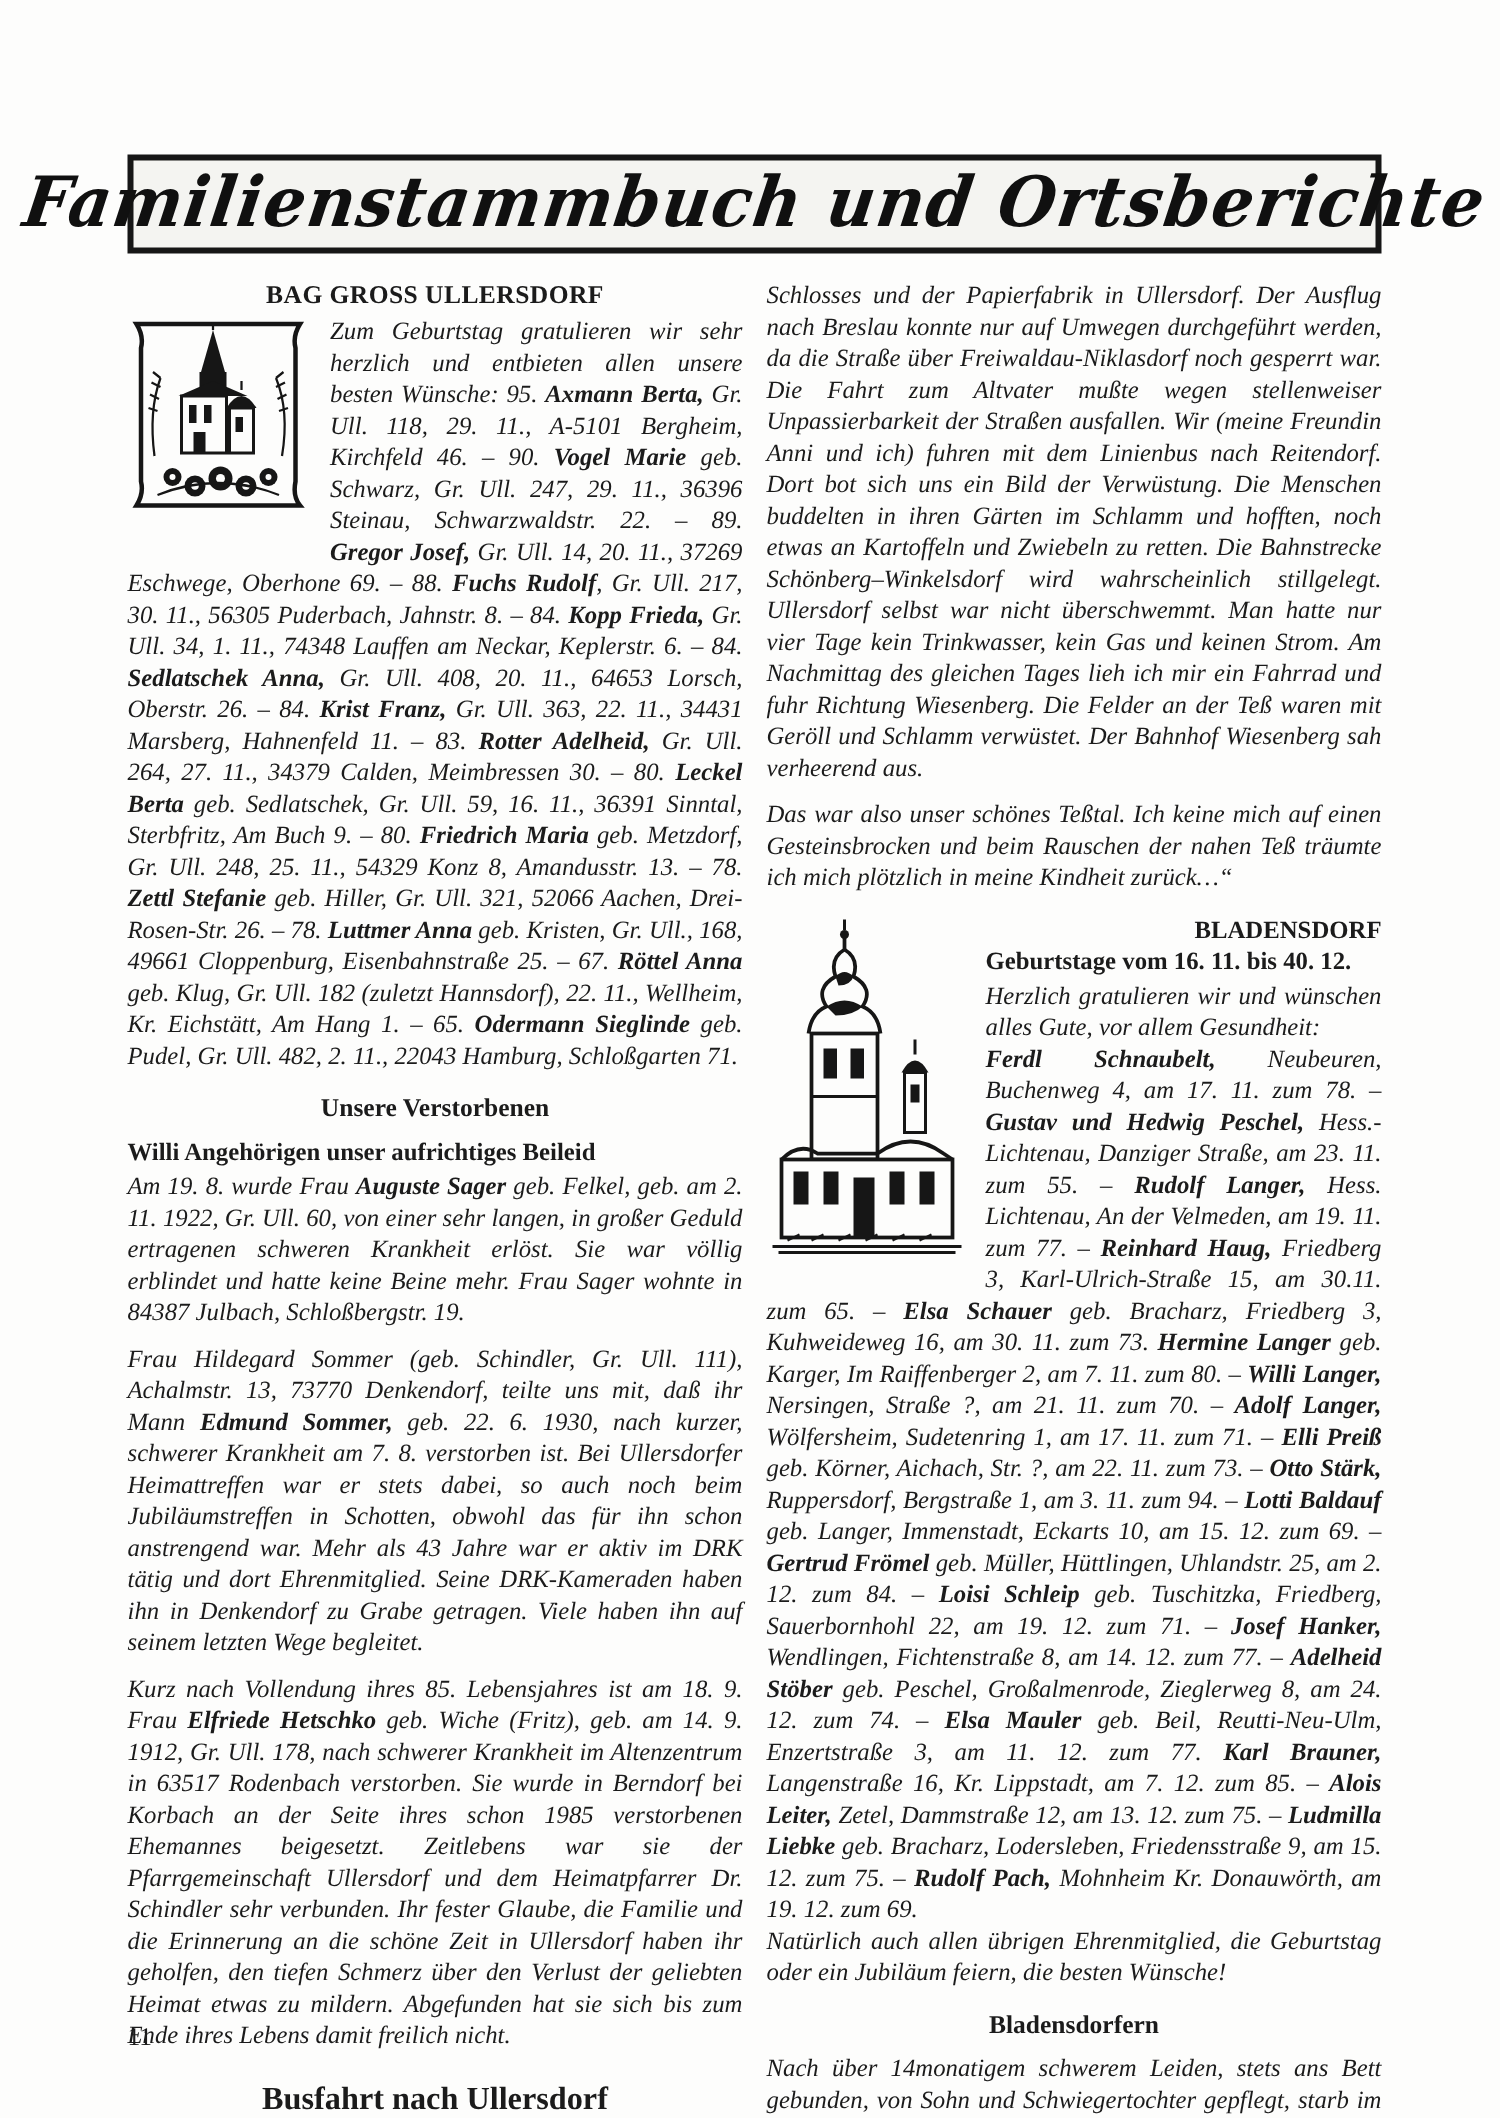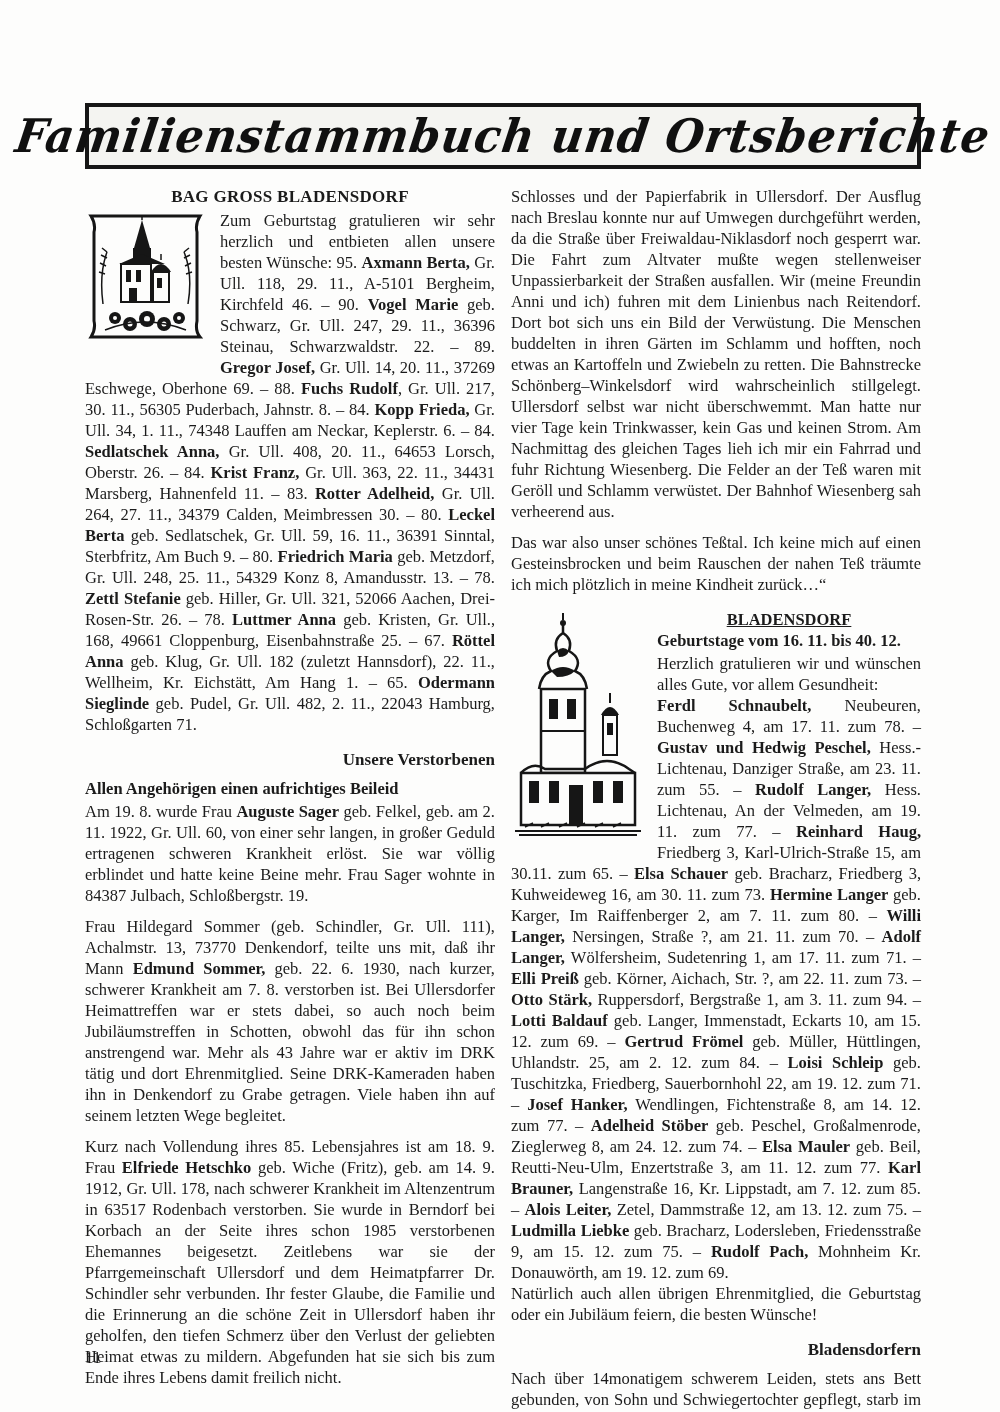--- a/index.html
+++ b/index.html
@@ -37,54 +37,54 @@
     white-space:nowrap;
     letter-spacing:1px;
     color:#101010;
   }
   
   .columns{
     position:absolute;left:85px;top:186px;width:836px;height:1150px;
     display:flex;gap:16px;
   }
   .col{width:410px;font-size:16.5px;line-height:21px;text-align:justify;}
-  .col p{margin:0 0 10px 0;}
+  .col p{margin:0 0 10px 0;font-style:italic;}
   .col p.tight{margin:0;}
   b{font-weight:bold;}
   .sec-heading{
     font-weight:bold;text-align:center;margin:0 0 3px 0;font-size:17px;
     letter-spacing:.3px;
   }
-  .sub-heading{font-weight:bold;margin:14px 0 8px 0;font-size:17px;text-align:right;}
+  .sub-heading{font-weight:bold;margin:14px 0 8px 0;font-size:17px;text-align:center;}
   .bold-line{font-weight:bold;margin:0 0 2px 0;text-align:left;}
   .big-title{font-weight:bold;text-align:center;font-size:21.5px;line-height:25px;margin:20px 0 6px 0;}
   .float-img-left{float:left;margin:4px 14px 26px 0;}
   .float-img-right-col{float:left;margin:2px 12px 18px 0;}
-  .blad-head{font-weight:bold;margin:0;padding-left:6px;text-align:center;text-decoration:underline;}
+  .blad-head{font-weight:bold;margin:0;padding-left:6px;text-align:right;}
   .page-number{
     position:absolute;left:85px;top:1348px;font-size:17px;
   }
   svg{display:block;}
 </style>
 </head>
 <body>
 
 <div class="page">
 
   <div class="masthead">
     <div class="masthead-inner">
       <div class="masthead-title">Familienstammbuch und Ortsberichte</div>
     </div>
   </div>
 
   <div class="columns">
 
     <div class="col">
 
-      <div class="sec-heading">BAG GROSS BLADENSDORF</div>
+      <div class="sec-heading">BAG GROSS ULLERSDORF</div>
 
       <p class="tight">
         <span class="float-img-left">
 
           <svg width="121" height="125" viewBox="0 0 121 125" aria-hidden="true">
             <path d="M6 2 H115 Q110 10 112 18 V107 Q110 117 115 123 H6 Q11 115 9 107 V18 Q11 10 6 2 Z" fill="none" stroke="#161616" stroke-width="3"></path>
 
             <polygon points="57,6 49,34 65,34" fill="#161616"></polygon>
             <line x1="57" y1="6" x2="57" y2="1" stroke="#161616" stroke-width="1.5"></line>
             <rect x="48" y="34" width="18" height="14" fill="#161616"></rect>
@@ -120,21 +120,21 @@
                 <circle cx="79" cy="110" r="2.5"></circle>
               <circle cx="94" cy="104" r="2"></circle>
             </g>
             <path d="M20 116 Q60 100 101 116" fill="none" stroke="#161616" stroke-width="1.5"></path>
           </svg>
         </span><span>Zum Geburtstag gratulieren wir sehr herzlich und entbieten allen unsere besten Wünsche: 95. <b>Axmann Berta,</b> Gr. Ull. 118, 29. 11., A-5101 Bergheim, Kirchfeld 46. – 90. <b>Vogel Marie</b> geb. Schwarz, Gr. Ull. 247, 29. 11., 36396 Steinau, Schwarzwaldstr. 22. – 89. <b>Gregor Josef,</b> Gr. Ull. 14, 20. 11., 37269 Eschwege, Oberhone 69. – 88. <b>Fuchs Rudolf</b>, Gr. Ull. 217, 30. 11., 56305 Puderbach, Jahnstr. 8. – 84. <b>Kopp Frieda,</b> Gr. Ull. 34, 1. 11., 74348 Lauffen am Neckar, Keplerstr. 6. – 84. <b>Sedlatschek Anna,</b> Gr. Ull. 408, 20. 11., 64653 Lorsch, Oberstr. 26. – 84. <b>Krist Franz,</b> Gr. Ull. 363, 22. 11., 34431 Marsberg, Hahnenfeld 11. – 83. <b>Rotter Adelheid,</b> Gr. Ull. 264, 27. 11., 34379 Calden, Meimbressen 30. – 80. <b>Leckel Berta</b> geb. Sedlatschek, Gr. Ull. 59, 16. 11., 36391 Sinntal, Sterbfritz, Am Buch 9. – 80. <b>Friedrich Maria</b> geb. Metzdorf, Gr. Ull. 248, 25. 11., 54329 Konz 8, Amandusstr. 13. – 78. <b>Zettl Stefanie</b> geb. Hiller, Gr. Ull. 321, 52066 Aachen, Drei-Rosen-Str. 26. – 78. <b>Luttmer Anna</b> geb. Kristen, Gr. Ull., 168, 49661 Cloppenburg, Eisenbahnstraße 25. – 67. <b>Röttel Anna</b> geb. Klug, Gr. Ull. 182 (zuletzt Hannsdorf), 22. 11., Wellheim, Kr. Eichstätt, Am Hang 1. – 65. <b>Odermann Sieglinde</b> geb. Pudel, Gr. Ull. 482, 2. 11., 22043 Hamburg, Schloßgarten 71.</span>
       </p>
 
       <div class="sub-heading">Unsere Verstorbenen</div>
 
-      <div class="bold-line">Allen Angehörigen einen aufrichtiges Beileid</div>
+      <div class="bold-line">Willi Angehörigen unser aufrichtiges Beileid</div>
 
       <p>Am 19. 8. wurde Frau <b>Auguste Sager</b> geb. Felkel, geb. am 2. 11. 1922, Gr. Ull. 60, von einer sehr langen, in großer Geduld ertragenen schweren Krankheit erlöst. Sie war völlig erblindet und hatte keine Beine mehr. Frau Sager wohnte in 84387 Julbach, Schloßbergstr. 19.</p>
 
       <p>Frau Hildegard Sommer (geb. Schindler, Gr. Ull. 111), Achalmstr. 13, 73770 Denkendorf, teilte uns mit, daß ihr Mann <b>Edmund Sommer,</b> geb. 22. 6. 1930, nach kurzer, schwerer Krankheit am 7. 8. verstorben ist. Bei Ullersdorfer Heimattreffen war er stets dabei, so auch noch beim Jubiläumstreffen in Schotten, obwohl das für ihn schon anstrengend war. Mehr als 43 Jahre war er aktiv im DRK tätig und dort Ehrenmitglied. Seine DRK-Kameraden haben ihn in Denkendorf zu Grabe getragen. Viele haben ihn auf seinem letzten Wege begleitet.</p>
 
       <p>Kurz nach Vollendung ihres 85. Lebensjahres ist am 18. 9. Frau <b>Elfriede Hetschko</b> geb. Wiche (Fritz), geb. am 14. 9. 1912, Gr. Ull. 178, nach schwerer Krankheit im Altenzentrum in 63517 Rodenbach verstorben. Sie wurde in Berndorf bei Korbach an der Seite ihres schon 1985 verstorbenen Ehemannes beigesetzt. Zeitlebens war sie der Pfarrgemeinschaft Ullersdorf und dem Heimatpfarrer Dr. Schindler sehr verbunden. Ihr fester Glaube, die Familie und die Erinnerung an die schöne Zeit in Ullersdorf haben ihr geholfen, den tiefen Schmerz über den Verlust der geliebten Heimat etwas zu mildern. Abgefunden hat sie sich bis zum Ende ihres Lebens damit freilich nicht.</p>
 
       <div class="big-title">
         <div>Busfahrt nach Ullersdorf</div>
 

